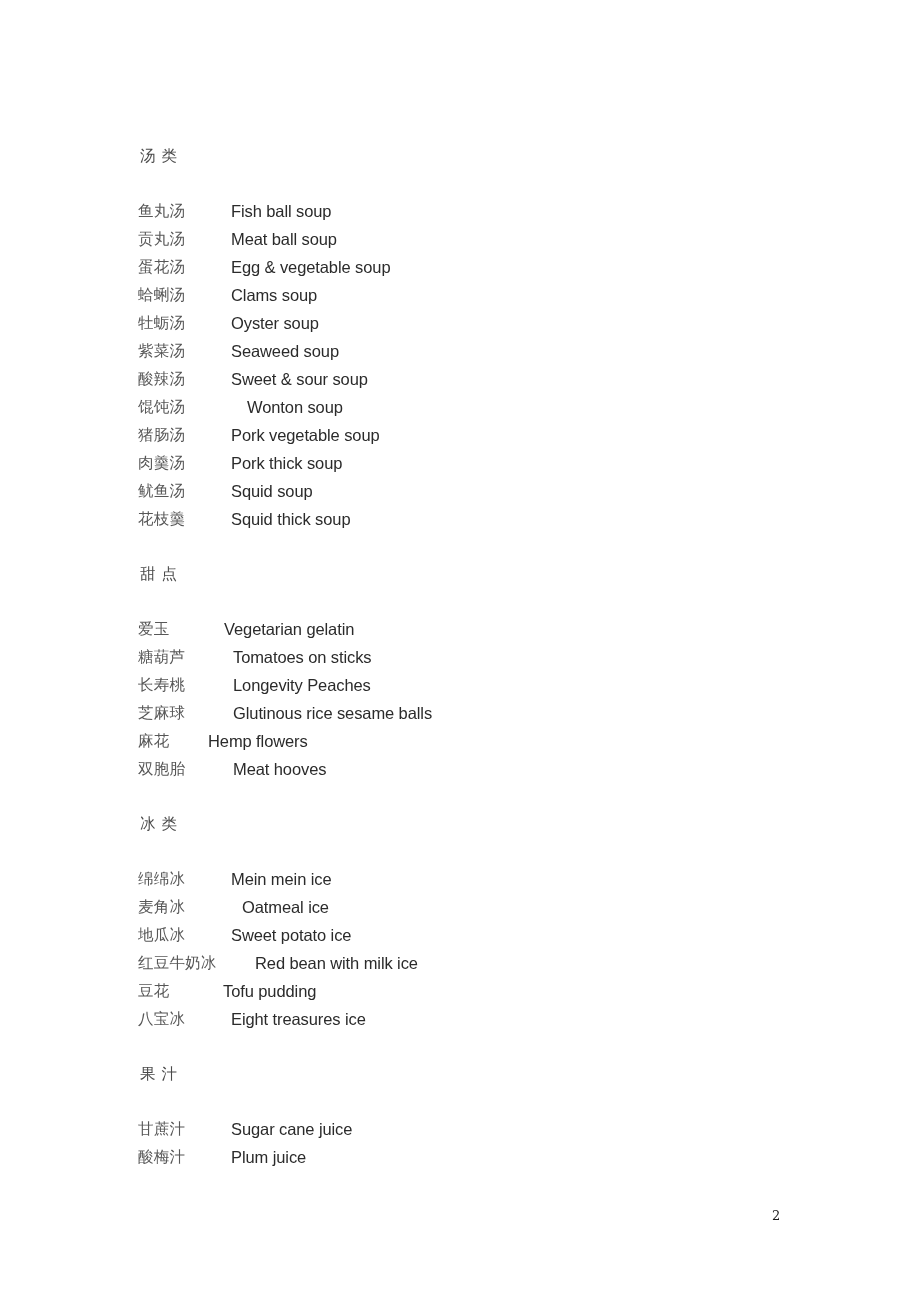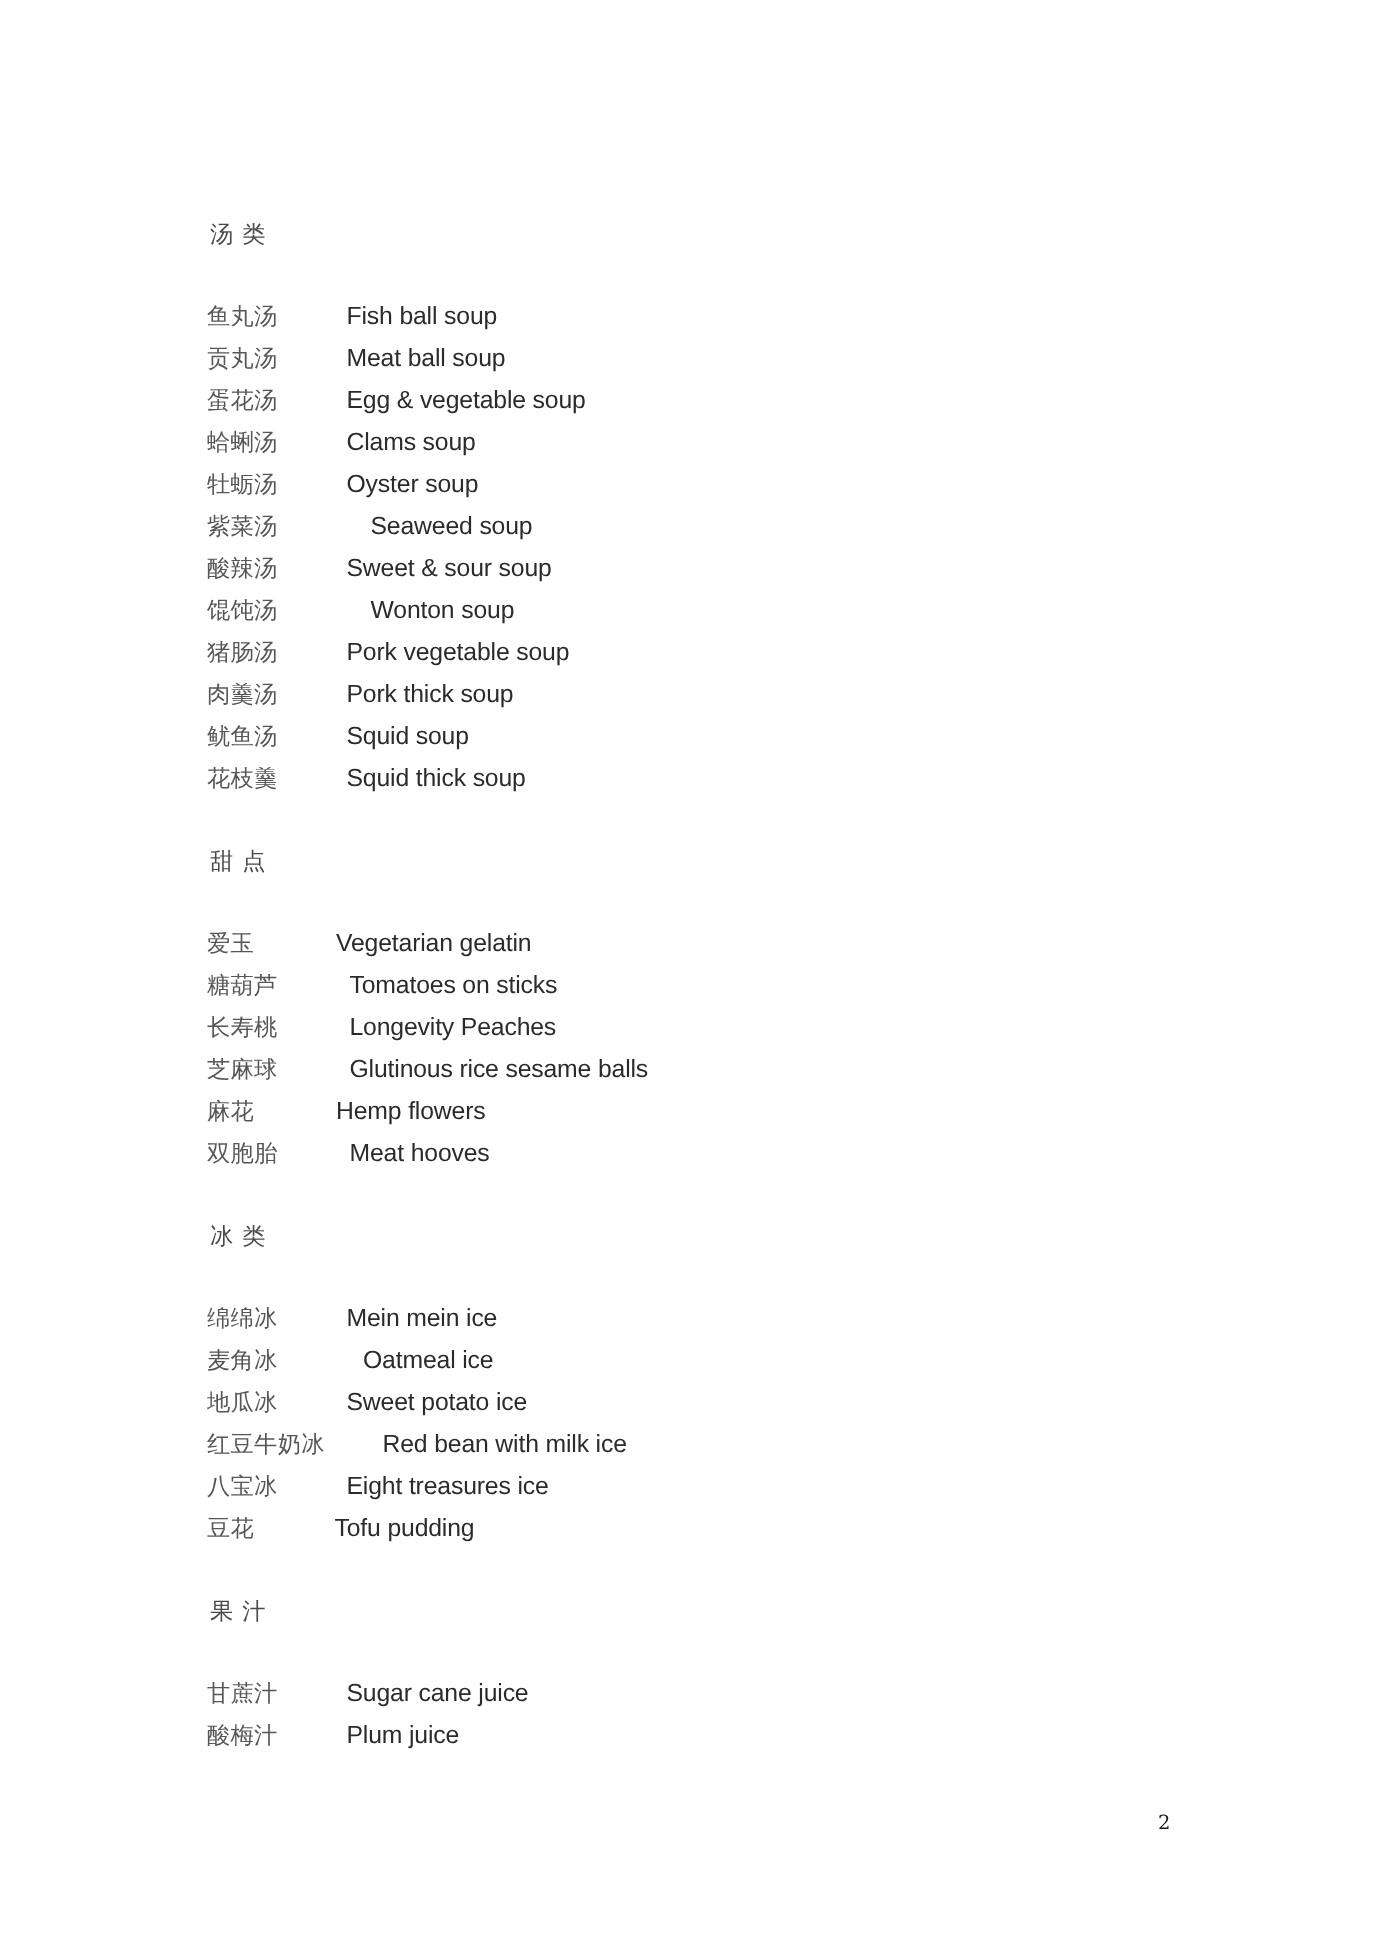--- a/index.html
+++ b/index.html
@@ -109,21 +109,21 @@
           <div class="entry">
             <span class="zh">蛤蜊汤</span>
             <span class="en" style="left: 93px;">Clams soup</span>
           </div>
           <div class="entry">
             <span class="zh">牡蛎汤</span>
             <span class="en" style="left: 93px;">Oyster soup</span>
           </div>
           <div class="entry">
             <span class="zh">紫菜汤</span>
-            <span class="en" style="left: 109px;">Seaweed soup</span>
+            <span class="en" style="left: 93px;">Seaweed soup</span>
           </div>
           <div class="entry">
             <span class="zh">酸辣汤</span>
             <span class="en" style="left: 93px;">Sweet &amp; sour soup</span>
           </div>
           <div class="entry">
             <span class="zh">馄饨汤</span>
             <span class="en" style="left: 109px;">Wonton soup</span>
           </div>
           <div class="entry">
@@ -160,21 +160,21 @@
           <div class="entry">
             <span class="zh">长寿桃</span>
             <span class="en" style="left: 95px;">Longevity Peaches</span>
           </div>
           <div class="entry">
             <span class="zh">芝麻球</span>
             <span class="en" style="left: 95px;">Glutinous rice sesame balls</span>
           </div>
           <div class="entry">
             <span class="zh">麻花</span>
-            <span class="en" style="left: 86px;">Hemp flowers</span>
+            <span class="en" style="left: 70px;">Hemp flowers</span>
           </div>
           <div class="entry">
             <span class="zh">双胞胎</span>
             <span class="en" style="left: 95px;">Meat hooves</span>
           </div>
         </div>
       </div>
       <div class="section">
         <div class="spacer-before-header"></div>
         <div class="section-header">冰 类</div>
@@ -190,27 +190,27 @@
           </div>
           <div class="entry">
             <span class="zh">地瓜冰</span>
             <span class="en" style="left: 93px;">Sweet potato ice</span>
           </div>
           <div class="entry">
             <span class="zh">红豆牛奶冰</span>
             <span class="en" style="left: 117px;">Red bean with milk ice</span>
           </div>
           <div class="entry">
+            <span class="zh">豆花</span>
+            <span class="en" style="left: 85px;">Tofu pudding</span>
+          </div>
+          <div class="entry">
             <span class="zh">八宝冰</span>
             <span class="en" style="left: 93px;">Eight treasures ice</span>
           </div>
-          <div class="entry">
-            <span class="zh">豆花</span>
-            <span class="en" style="left: 85px;">Tofu pudding</span>
-          </div>
         </div>
       </div>
       <div class="section">
         <div class="spacer-before-header"></div>
         <div class="section-header">果 汁</div>
         <div class="spacer-after-header"></div>
         <div class="entry-list">
           <div class="entry">
             <span class="zh">甘蔗汁</span>
             <span class="en" style="left: 93px;">Sugar cane juice</span>

